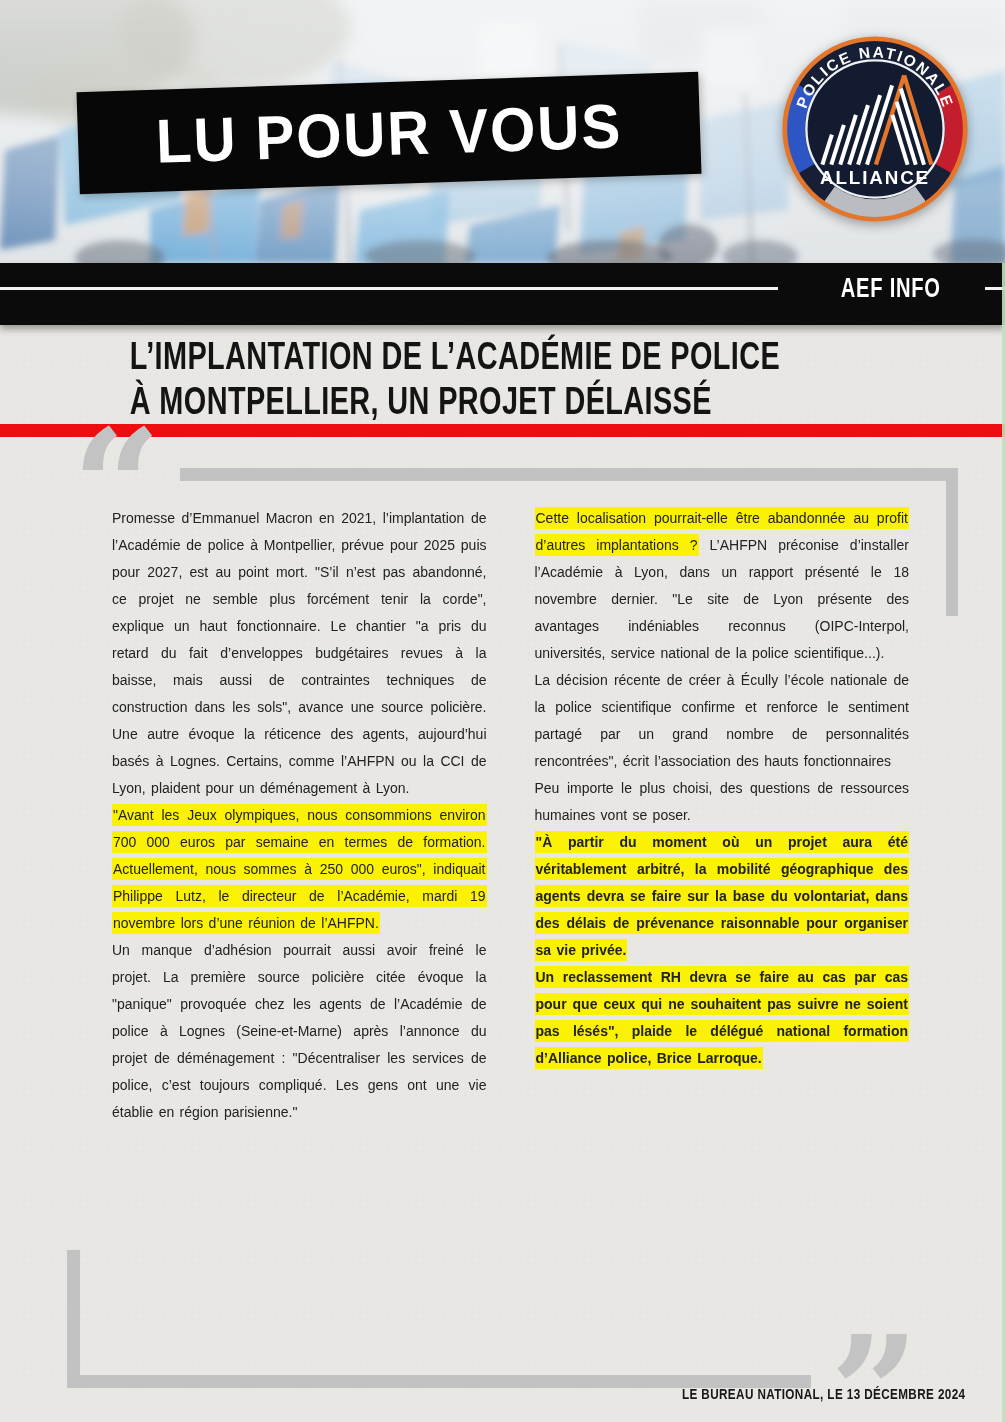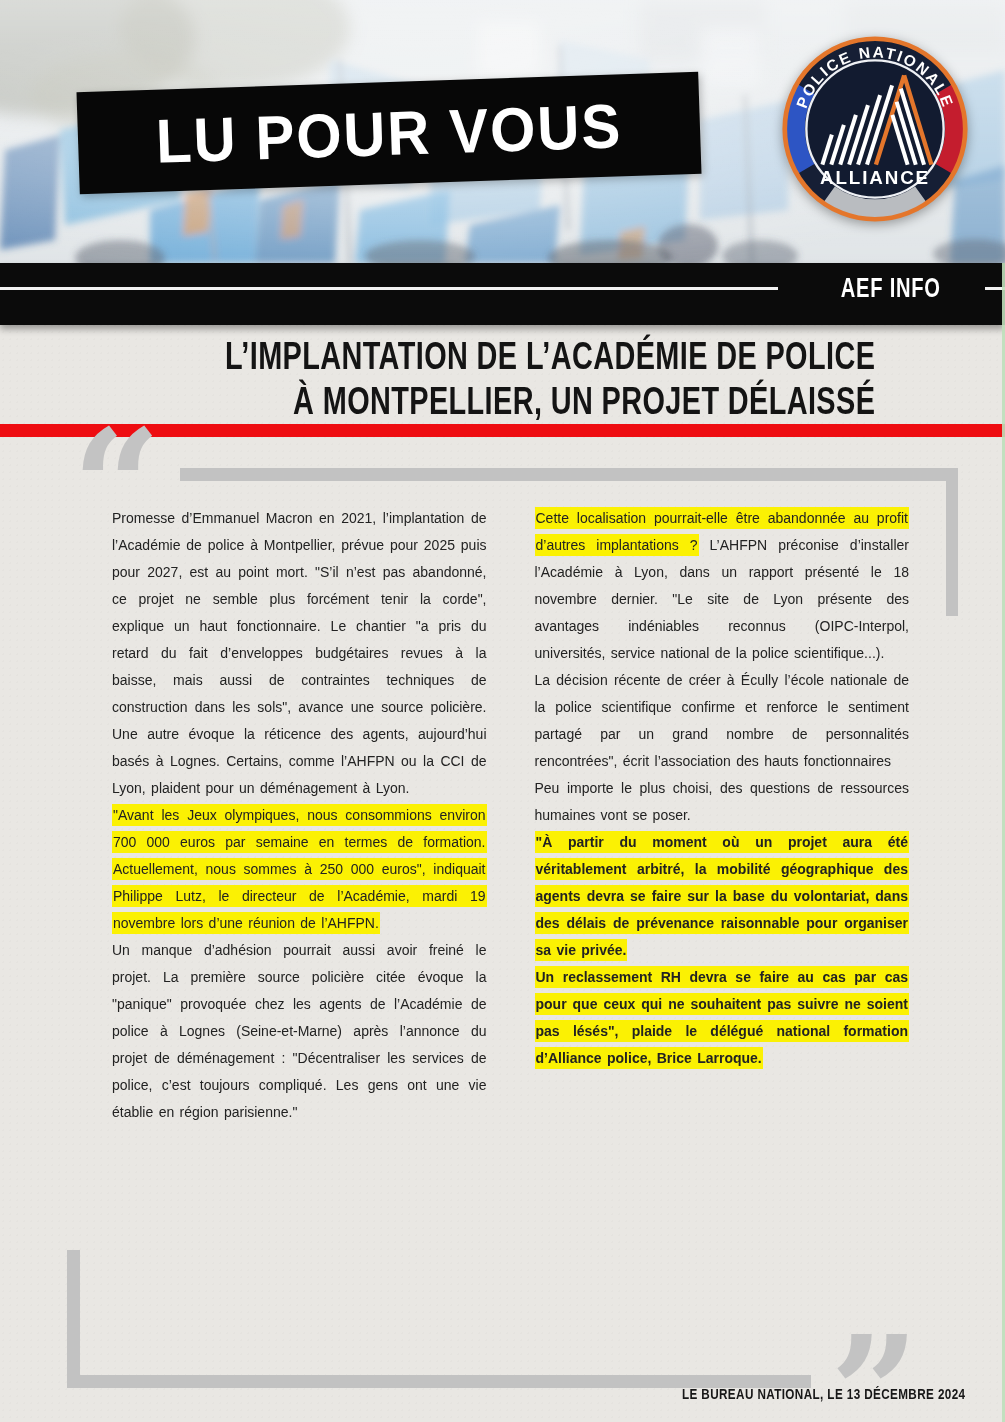--- a/index.html
+++ b/index.html
@@ -19,21 +19,21 @@
 
   
   .aef-bar{position:relative;height:62px;background:#0b0b0b;box-shadow:0 4px 7px rgba(0,0,0,.35);}
   .aef-line{position:absolute;top:24px;height:3px;background:#f2f2f2;}
   .aef-line.l{left:0;width:778px;}
   .aef-line.r{right:0;width:20px;}
   .aef-text{position:absolute;right:64px;top:0;line-height:50px;color:#fff;font-weight:bold;
             font-size:28px;letter-spacing:1px;transform:scaleX(.72);transform-origin:right center;white-space:nowrap;}
 
   
-  .title{margin:0;padding:9px 12px 0;text-align:right;color:#141414;}
+  .title{margin:0;padding:9px 12px 0;text-align:left;color:#141414;}
   .t-line{display:block;font-size:38px;line-height:45px;font-weight:bold;letter-spacing:.5px;
           transform:scaleX(.76);white-space:nowrap;}
   .red-rule{height:13px;background:#ee0d11;}
 
   
   .content{position:relative;height:962px;}
   .bk{position:absolute;background:#c2c2c2;}
   .bk-th{left:180px;top:31px;width:778px;height:13px;}
   .bk-tv{left:946px;top:31px;width:12px;height:148px;}
   .bk-bv{left:67px;top:813px;width:13px;height:138px;}

